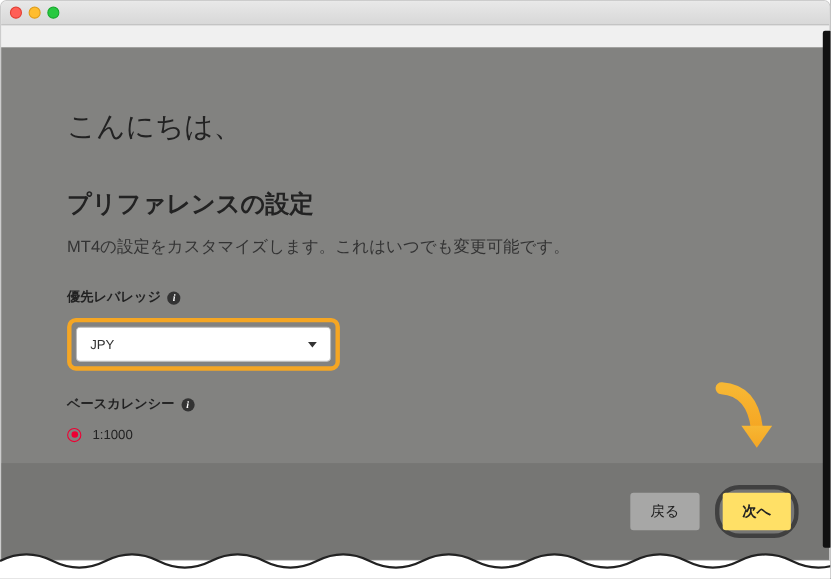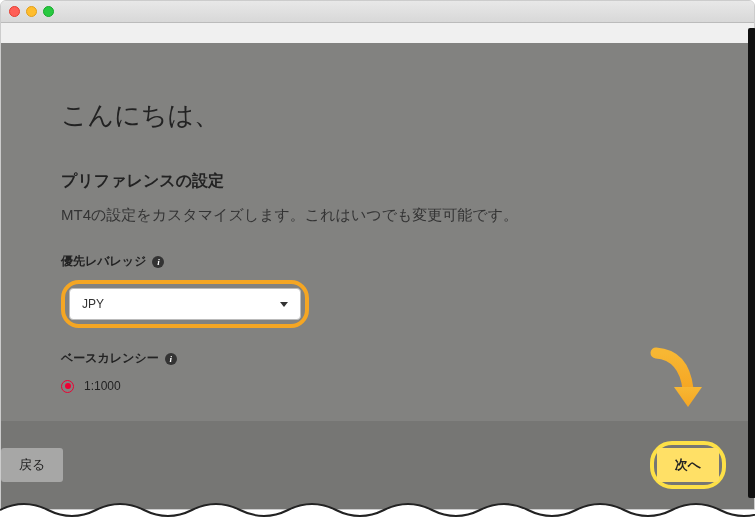--- a/index.html
+++ b/index.html
@@ -43,21 +43,21 @@
       padding: 55px 60px 0 60px;
       margin-top: 20px;
     }
     .greeting {
       font-size: 26px;
       font-weight: 400;
       color: #222;
       margin-bottom: 38px;
     }
     .section-title {
-      font-size: 16px;
+      font-size: 22px;
       font-weight: 700;
       color: #222;
       margin-bottom: 14px;
     }
     .section-desc {
       font-size: 15px;
       color: #333;
       margin-bottom: 28px;
     }
     .field-label {
@@ -77,21 +77,21 @@
       color: #fff;
       font-size: 9px;
       font-weight: 700;
       align-items: center;
       justify-content: center;
       font-style: italic;
       font-family: Georgia, serif;
     }
     .select-highlight {
       border: 4px solid #f5a623;
-      border-radius: 18px;
+      border-radius: 8px;
       padding: 4px;
       width: 248px;
       margin-bottom: 22px;
     }
     .select-box {
       background: #fff;
       border: 1px solid #bbb;
       border-radius: 4px;
       height: 32px;
       display: flex;
@@ -131,42 +131,42 @@
       font-size: 12px;
       color: #222;
     }
     .footer-bar {
       position: absolute;
       left: 0; right: 0; bottom: 0;
       height: 88px;
       background: rgba(100,100,98,0.4);
       display: flex;
       align-items: center;
-      justify-content: space-between;
+      justify-content: flex-end;
       padding-right: 28px;
       gap: 14px;
     }
     .btn {
       height: 34px;
       padding: 0 18px;
       border-radius: 3px;
       font-size: 13px;
       font-weight: 500;
       display: flex;
       align-items: center;
       justify-content: center;
       cursor: pointer;
       border: none;
     }
     .btn-back {
       background: rgba(200,200,200,0.6);
       color: #222;
     }
     .next-highlight {
-      border: 4px solid #fde047;
+      border: 4px solid #404040;
       border-radius: 22px;
       padding: 3px;
     }
     .btn-next {
       background: #ffe066;
       color: #222;
       font-weight: 600;
       min-width: 56px;
     }
     .arrow-annotation {

